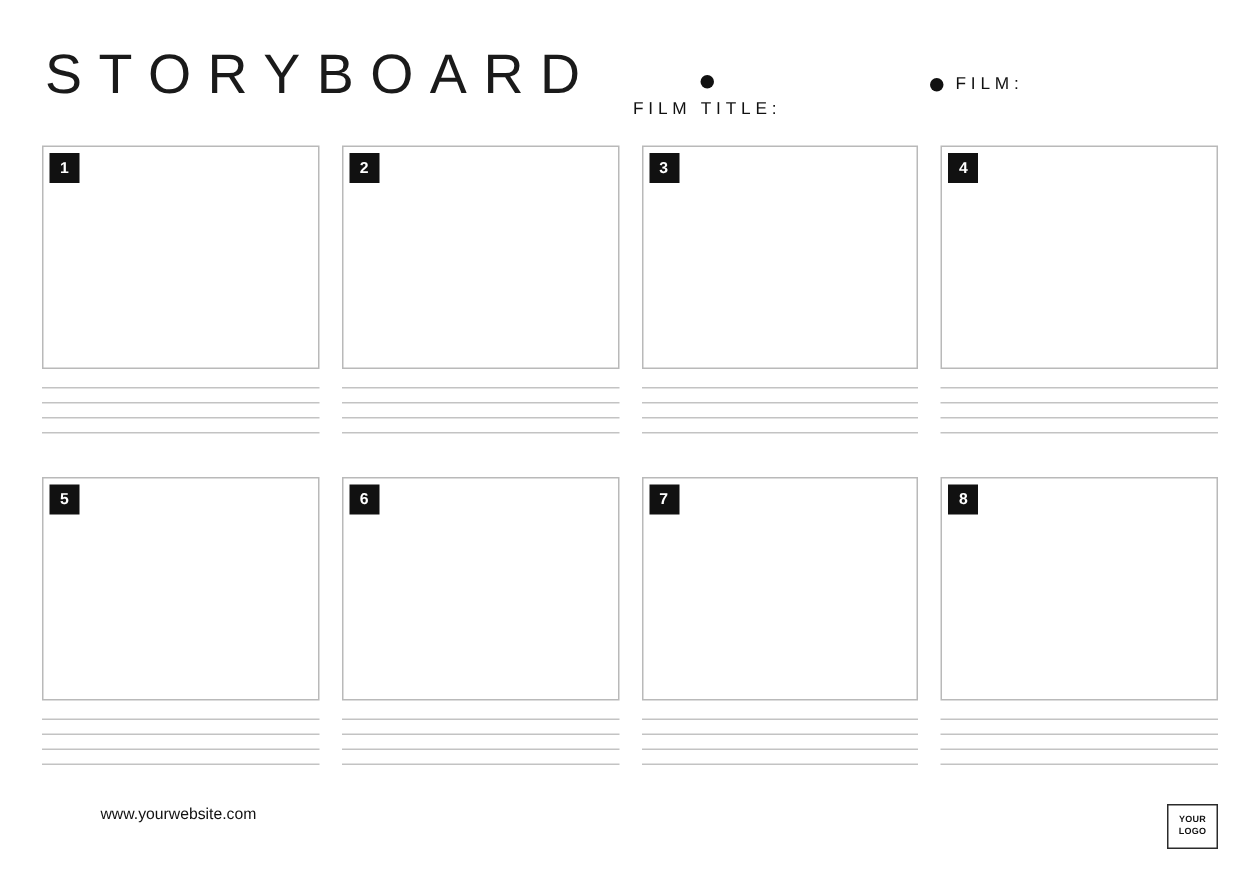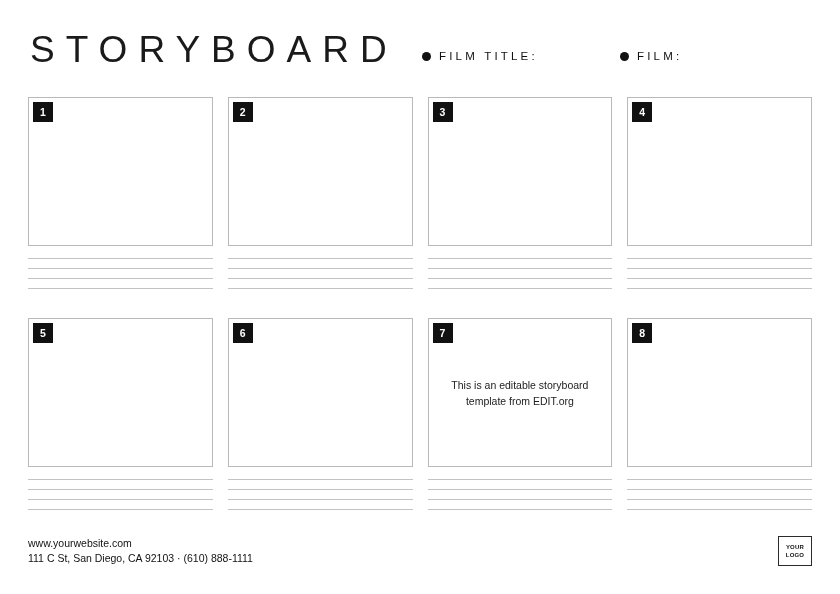--- a/index.html
+++ b/index.html
@@ -56,21 +56,21 @@
     background: #111111;
     flex: 0 0 auto;
   }
   .field-label {
     font-size: 11.5px;
     letter-spacing: 3.2px;
     font-weight: 400;
     color: #111111;
     white-space: nowrap;
   }
-  .field-film { left: 392px; }
+  .field-film { left: 392px; flex-direction: column; }
   .field-date { left: 590px; }
 
   
   .row {
     position: absolute;
     left: 28px;
     width: 784px;
   }
   .row-1 { top: 97px; }
   .row-2 { top: 318px; }
@@ -141,21 +141,21 @@
     height: 34px;
   }
   .footer-text {
     position: absolute;
     left: 0;
     top: 0;
     font-size: 10.5px;
     line-height: 15px;
     color: #111111;
   }
-  .footer-line { display: block; }
+  .footer-line { display: block; margin-left: 39px; }
   .logo-box {
     position: absolute;
     right: 0;
     top: 0;
     width: 34px;
     height: 30px;
     border: 1px solid #2b2b2b;
     box-sizing: border-box;
     display: flex;
     flex-direction: column;
@@ -250,21 +250,20 @@
         <div class="frame-note"></div>
       </div>
 
       <div class="frame">
         <div class="frame-num">6</div>
         <div class="frame-note"></div>
       </div>
 
       <div class="frame">
         <div class="frame-num">7</div>
-        <div class="frame-note">This is an editable storyboard template from EDIT.org</div>
       </div>
 
       <div class="frame">
         <div class="frame-num">8</div>
         <div class="frame-note"></div>
       </div>
 
     </div>
 
     <div class="lines-row">
@@ -291,21 +290,20 @@
         <div class="line"></div>
         <div class="line"></div>
         <div class="line"></div>
       </div>
     </div>
   </div>
 
   <div class="footer">
     <div class="footer-text">
       <span class="footer-line">www.yourwebsite.com</span>
-      <span class="footer-line">111 C St, San Diego, CA 92103 · (610) 888-1111</span>
     </div>
     <div class="logo-box">
       <span class="logo-line">YOUR</span>
       <span class="logo-line">LOGO</span>
     </div>
   </div>
 
 </div>
 
 </body></html>

